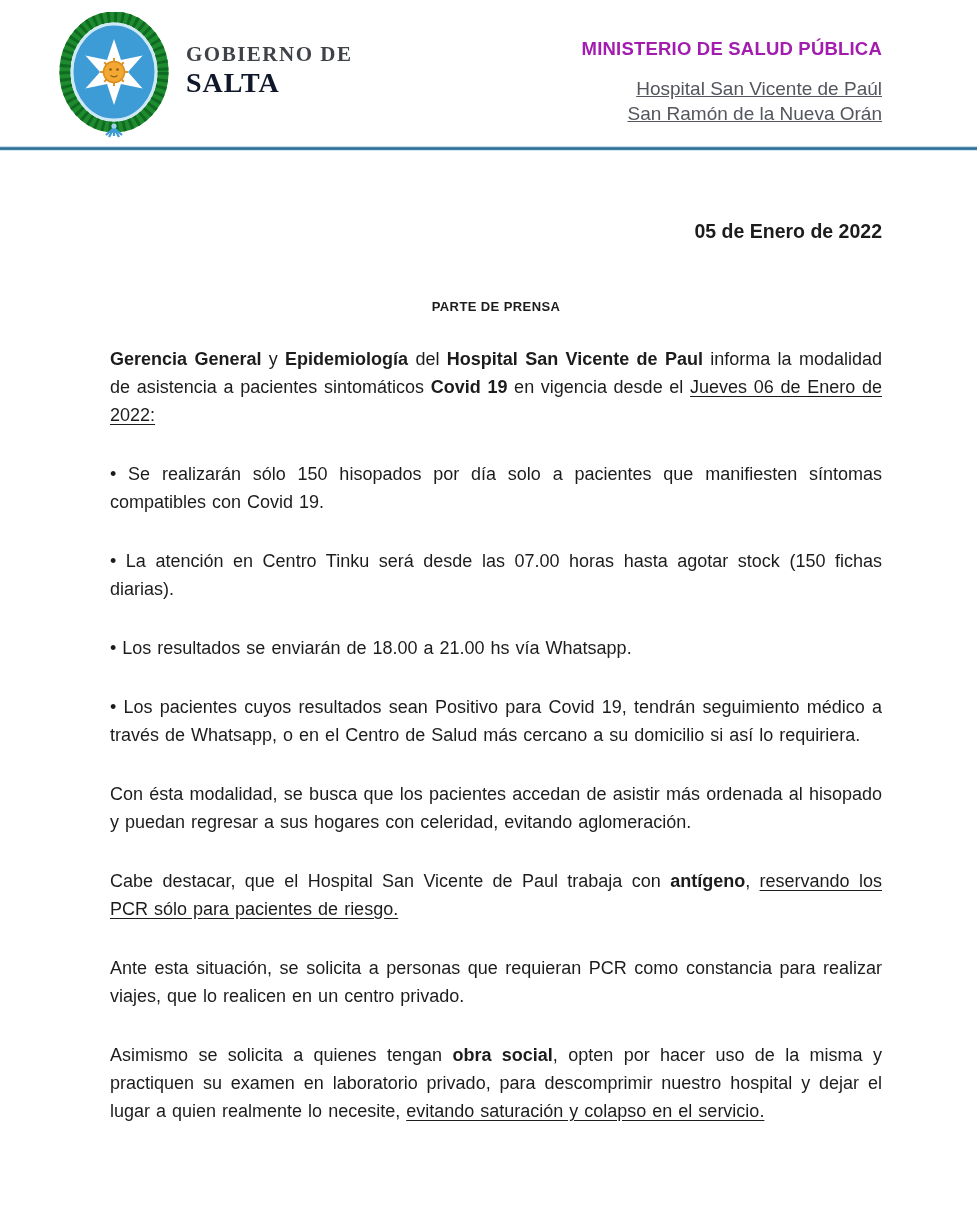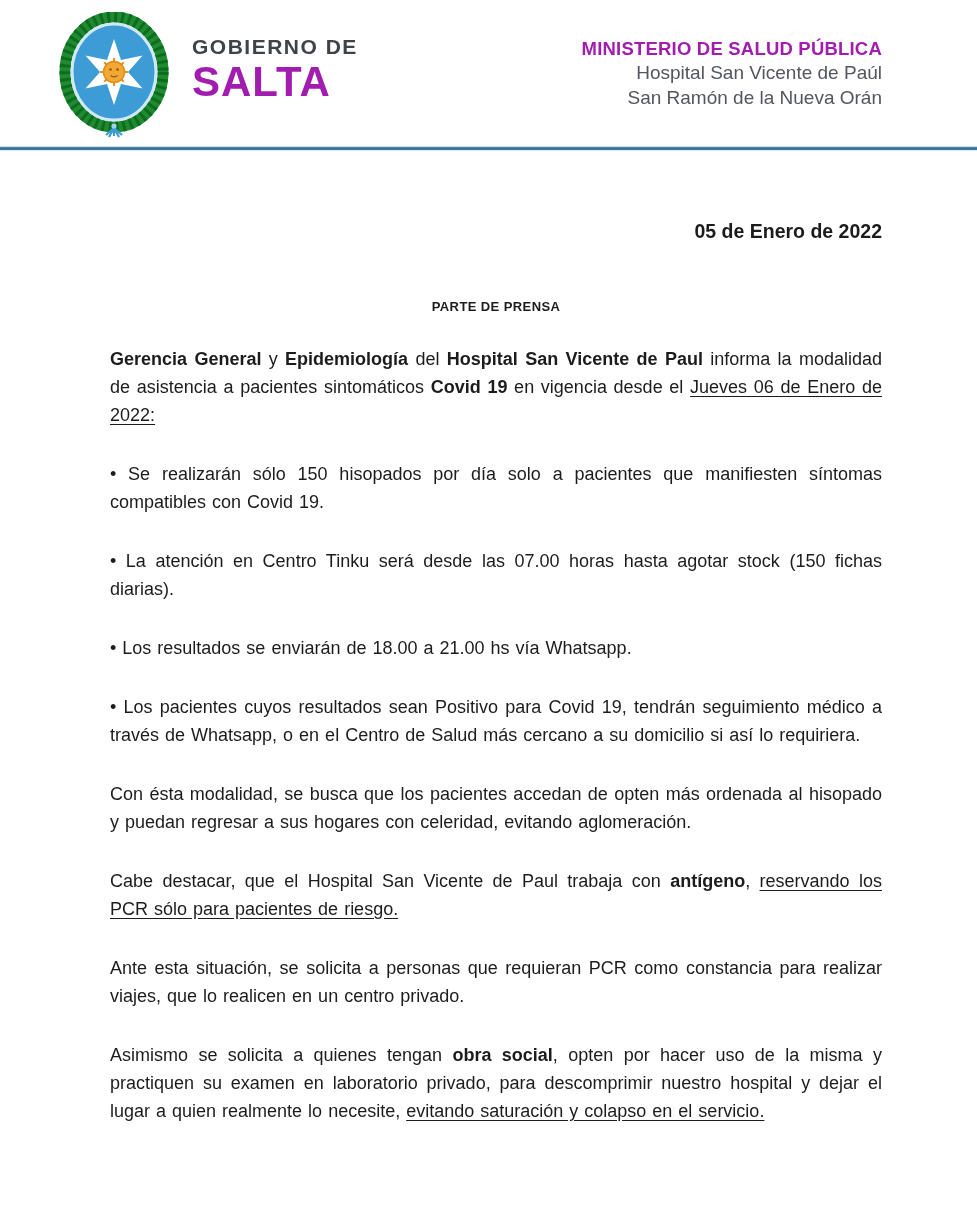--- a/index.html
+++ b/index.html
@@ -19,43 +19,43 @@
 
   
   .header {
     display: flex;
     justify-content: space-between;
     align-items: flex-start;
     padding: 12px 95px 6px 58px;
   }
   .brand { display: flex; align-items: center; }
   .emblem { width: 112px; height: 128px; flex: 0 0 auto; }
-  .brand-text { margin-left: 22px; padding-bottom: 14px; }
+  .brand-text { margin-left: 16px; padding-bottom: 14px; font-family: Liberation Serif, serif; }
   .gov-line {
     font-size: 21px;
     font-weight: bold;
     letter-spacing: 1.5px;
     color: #3f4348;
   }
   .gov-name {
-    font-size: 42px;
+    font-size: 28px;
     font-weight: bold;
     letter-spacing: 1px;
-    color: #a21caf;
+    color: #0f172a;
     line-height: 1.0;
     margin-top: 2px;
   }
   .header-right { text-align: right; padding-top: 26px; }
   .ministry {
     font-size: 18.5px;
     font-weight: bold;
     color: #a21caf;
     letter-spacing: 0.2px;
   }
-  .hospital-block { color: #53565c; font-size: 19px; line-height: 25px; }
+  .hospital-block { margin-top: 16px; color: #53565c; font-size: 19px; line-height: 25px; text-decoration: underline; }
 
   
   .divider {
     width: 100%;
     height: 5px;
     background: linear-gradient(to bottom,
       #e3f1f9 0%, #a8cde0 18%,
       #2e6d94 35%, #2e6d94 68%,
       #bcdcec 82%, #eef7fc 100%);
   }
@@ -144,20 +144,20 @@
 
   <div class="content">
     <div class="date-line">05 de Enero de 2022</div>
     <div class="doc-title">PARTE DE PRENSA</div>
 
     <p class="para"><span class="b">Gerencia General</span><span> y </span><span class="b">Epidemiología</span><span> del </span><span class="b">Hospital San Vicente de Paul</span><span> informa la modalidad de asistencia a pacientes sintomáticos </span><span class="b">Covid 19</span><span> en vigencia desde el </span><span class="u">Jueves 06 de Enero de 2022:</span></p>
     <p class="para"><span>• Se realizarán sólo 150 hisopados por día solo a pacientes que manifiesten síntomas compatibles con Covid 19.</span></p>
     <p class="para"><span>• La atención en Centro Tinku será desde las 07.00 horas hasta agotar stock (150 fichas diarias).</span></p>
     <p class="para"><span>• Los resultados se enviarán de 18.00 a 21.00 hs vía Whatsapp.</span></p>
     <p class="para"><span>• Los pacientes cuyos resultados sean Positivo para Covid 19, tendrán seguimiento médico a través de Whatsapp, o en el Centro de Salud más cercano a su domicilio si así lo requiriera.</span></p>
-    <p class="para"><span>Con ésta modalidad, se busca que los pacientes accedan de opten más ordenada al hisopado y puedan regresar a sus hogares con celeridad, evitando aglomeración.</span></p>
+    <p class="para"><span>Con ésta modalidad, se busca que los pacientes accedan de asistir más ordenada al hisopado y puedan regresar a sus hogares con celeridad, evitando aglomeración.</span></p>
     <p class="para"><span>Cabe destacar, que el Hospital San Vicente de Paul trabaja con </span><span class="b">antígeno</span><span>, </span><span class="u">reservando los PCR sólo para pacientes de riesgo.</span></p>
     <p class="para"><span>Ante esta situación, se solicita a personas que requieran PCR como constancia para realizar viajes, que lo realicen en un centro privado.</span></p>
     <p class="para"><span>Asimismo se solicita a quienes tengan </span><span class="b">obra social</span><span>, opten por hacer uso de la misma y practiquen su examen en laboratorio privado, para descomprimir nuestro hospital y dejar el lugar a quien realmente lo necesite, </span><span class="u">evitando saturación y colapso en el servicio.</span></p>
 
   </div>
 
 </div>
 
 </body></html>

